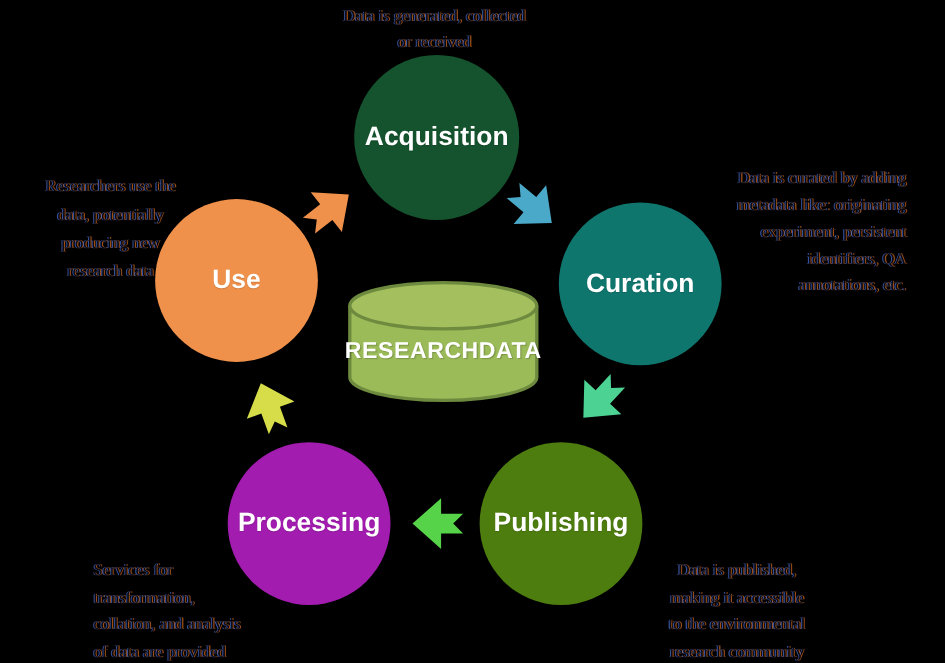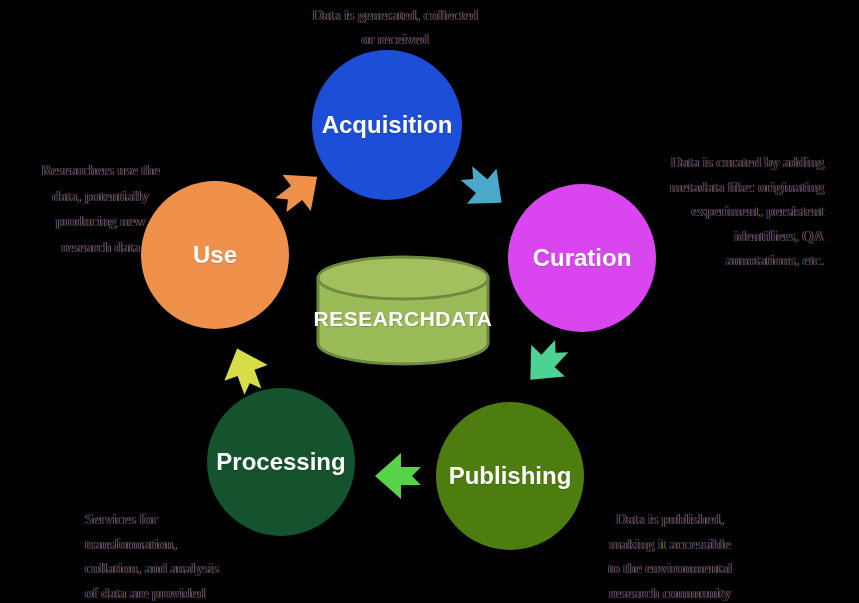--- a/index.html
+++ b/index.html
@@ -76,33 +76,33 @@
     <div class="ln">of data are provided</div>
   </div>
 
   <div class="ann ann-bright">
     <div class="ln">Data is published,</div>
     <div class="ln">making it accessible</div>
     <div class="ln">to the environmental</div>
     <div class="ln">research community</div>
   </div>
 
-  <div class="circle" style="left: 312px; top: 50px; width: 150px; height: 150px; background-color: #1d4ed8;">
+  <div class="circle" style="left: 322px; top: 50px; width: 150px; height: 150px; background-color: #14532d;">
     <span class="lbl">Acquisition</span>
   </div>
 
-  <div class="circle" style="left: 508px; top: 184px; width: 148px; height: 148px; background-color: #d946ef;">
+  <div class="circle" style="left: 508px; top: 184px; width: 148px; height: 148px; background-color: #0f766e;">
     <span class="lbl">Curation</span>
   </div>
 
   <div class="circle" style="left: 436px; top: 402px; width: 148px; height: 148px; background-color: #4d7c0f;">
     <span class="lbl">Publishing</span>
   </div>
 
-  <div class="circle" style="left: 207px; top: 388px; width: 148px; height: 148px; background-color: #14532d;">
+  <div class="circle" style="left: 207px; top: 402px; width: 148px; height: 148px; background-color: #a21caf;">
     <span class="lbl">Processing</span>
   </div>
 
   <div class="circle" style="left: 141px; top: 181px; width: 148px; height: 148px; background-color: rgb(240, 145, 75);">
     <span class="lbl">Use</span>
   </div>
 
   <svg class="arrow" viewBox="0 0 46 46" style="left:461px; top:165px; transform:rotate(40deg);">
     <polygon points="0,14 20,14 20,0 46,23 20,46 20,32 0,32 9,23" fill="#4AA9C9"></polygon>
   </svg>

